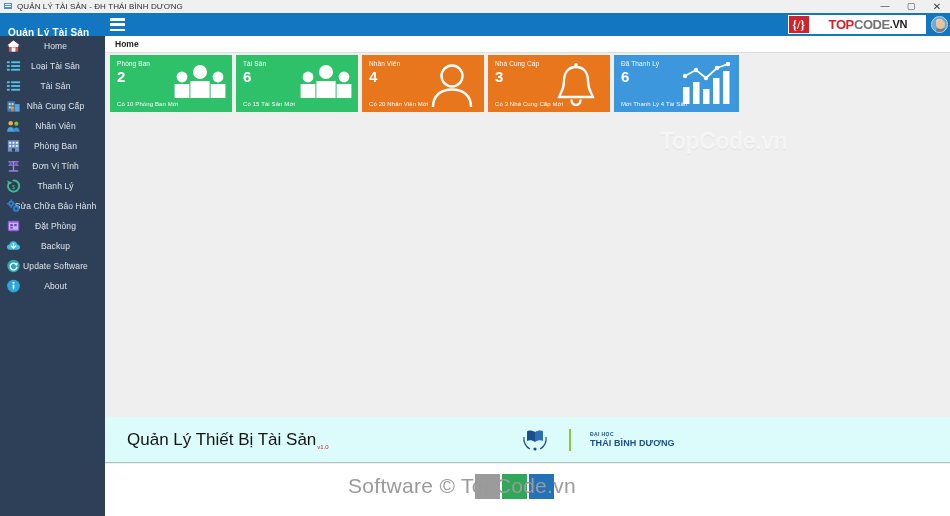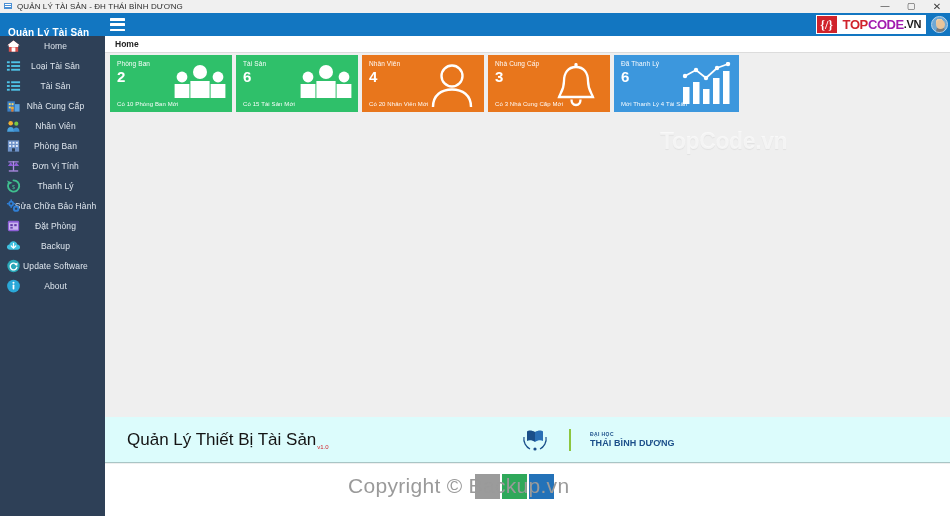--- a/index.html
+++ b/index.html
@@ -47,25 +47,25 @@
   
   .tc-logo{
     position:absolute;right:24px;top:0px;height:23px;display:flex;align-items:center;
   }
   .tc-mark{
     width:22px;height:19px;background:#d0232b;display:flex;align-items:center;justify-content:center;
     color:#fff;font-size:12px;font-weight:bold;font-family:"Liberation Serif",serif;
     border:1px solid #fff;box-sizing:border-box;line-height:1;
   }
   .tc-word{
-    height:19px;background:#ffffff;display:flex;align-items:center;padding:0 5px;
+    height:19px;background:#ffffff;display:flex;align-items:center;padding:0 19px;
     font-size:13px;font-weight:bold;letter-spacing:-.4px;line-height:1;
   }
   .tc-word .a{color:#d0232b;}
-  .tc-word .b{color:#a21caf;}
+  .tc-word .b{color:#737373;}
   .tc-word .c{color:#1a1a1a;font-size:11px;}
   .avatar{
     position:absolute;right:2px;top:3px;width:17px;height:17px;border-radius:50%;
     background:radial-gradient(circle at 50% 35%, #f3cfa4 0 28%, #6fa8d4 29% 100%);
     border:1px solid #bcd6ea;box-sizing:border-box;overflow:hidden;
   }
   .avatar::after{content:"";position:absolute;left:4px;top:3px;width:9px;height:9px;border-radius:50%;
     background:#e8c49a;box-shadow:0 7px 0 0 #7a7a7a;}
 
   
@@ -430,21 +430,21 @@
           <span class="s">ĐẠI HỌC</span>
           <span class="l">THÁI BÌNH DƯƠNG</span>
         </div>
       </div>
     </div>
 
     <div class="whiteband"></div>
   </div>
 
   <div class="wm-bottom">
-    <span class="lbl">Copyright © Backup.vn</span>
+    <span class="lbl">Software © TopCode.vn</span>
     <span class="wm-ovl" style="left:126px;">
       <i class="wm-sq" style="background:#9b9b9b;"></i>
       <i class="wm-sq" style="background:#2fa85a;"></i>
       <i class="wm-sq" style="background:#2372b8;"></i>
     </span>
   </div>
 
 </div>
 
 </body></html>

